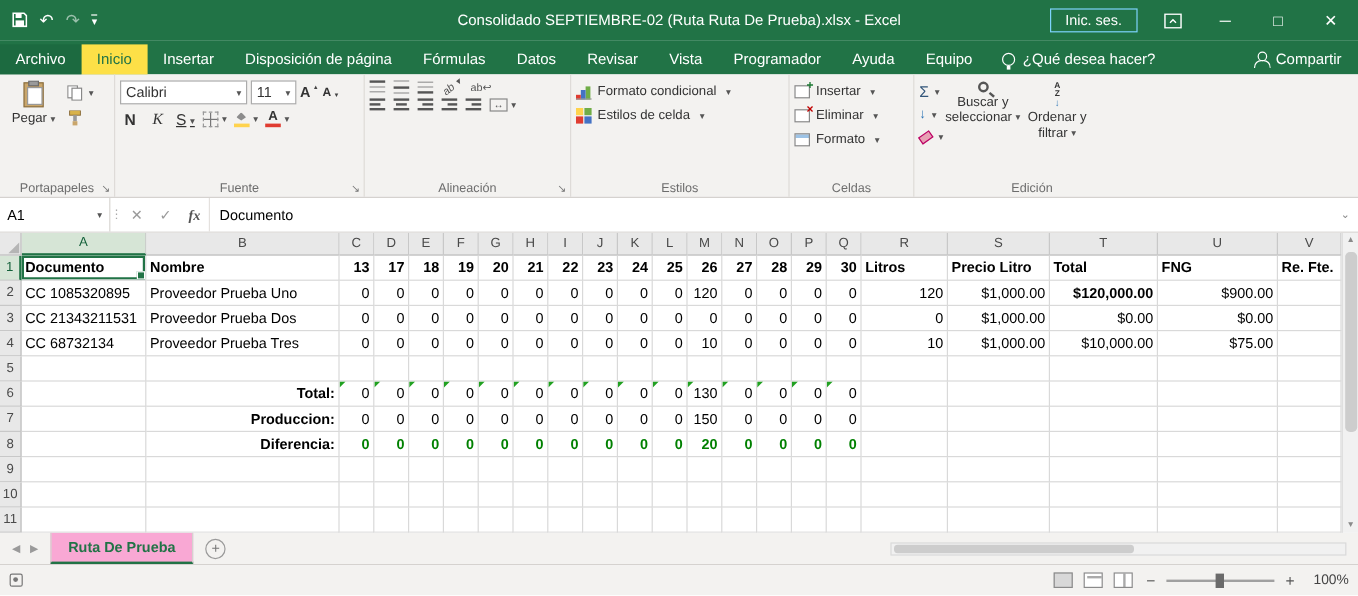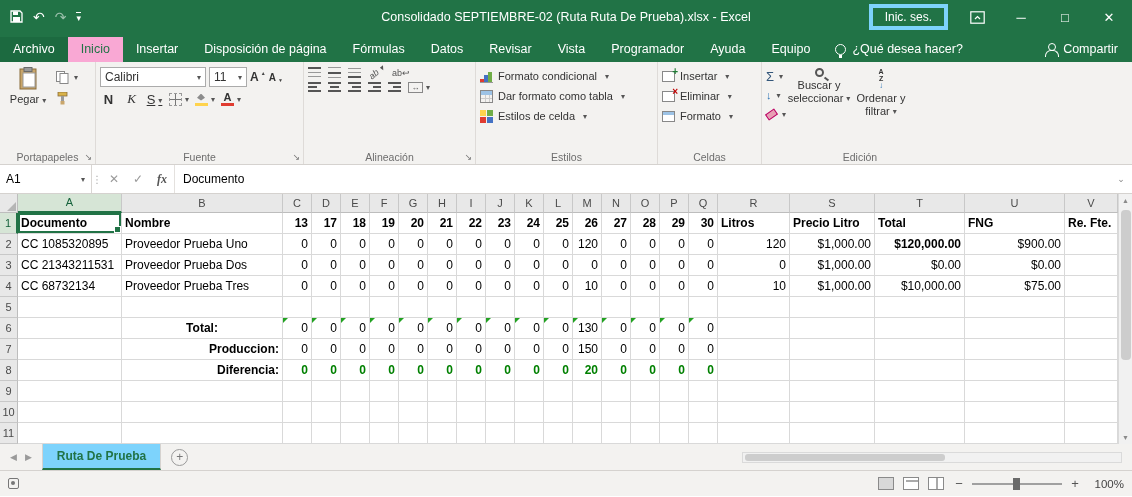--- a/index.html
+++ b/index.html
@@ -7,29 +7,29 @@
   .dd::after { content:"▾"; font-size:8px; color:#555; margin-left:3px; vertical-align:middle; }
 
   
   .titlebar { height:34px; background:#217346; color:#fff; display:flex; align-items:center; position:relative; }
   .qat { display:flex; align-items:center; gap:10px; padding-left:10px; font-size:14px; z-index:2; }
   .qat .qbtn { cursor:pointer; line-height:1; }
   .qat .dim { opacity:.55; }
   .qat-chevron { font-size:9px; border-top:1px solid #fff; padding-top:1px; }
   .tb-title { position:absolute; left:0; right:0; text-align:center; font-size:12.5px; color:#fff; }
   .tb-right { margin-left:auto; display:flex; align-items:center; gap:14px; padding-right:8px; z-index:2; }
-  .signin { border:4px solid #7dd3fc; font-size:12px; padding:2px 12px; cursor:pointer; white-space:nowrap;margin-left:44px; }
+  .signin { border:1px solid #7dd3fc; font-size:12px; padding:2px 12px; cursor:pointer; white-space:nowrap;margin-left:44px; }
   .winbtn { width:30px; text-align:center; font-size:13px; cursor:pointer; }
   .ribbon-opts svg { display:block; }
 
   
   .tabrow { height:28px; background:#217346; display:flex; align-items:flex-end; color:#fff; font-size:12.5px; }
   .tab { padding:5px 13px 6px; cursor:pointer; white-space:nowrap; }
   .tab.file { font-weight:400; background:#1c6a40; }
-  .tab.active { background:#f9a8d4; color:#217346; }
+  .tab.active { background:#fde047; color:#217346; }
   .tellme { display:flex; align-items:center; gap:6px; padding:5px 12px 6px; cursor:pointer; }
   .bulb { width:11px; height:11px; border:1.5px solid #fff; border-radius:50%; position:relative; }
   .bulb::after { content:""; position:absolute; left:3px; top:10px; width:3px; height:3px; background:#fff; }
   .tab-share { margin-left:auto; display:flex; align-items:center; gap:6px; padding:5px 14px 6px; cursor:pointer; }
   .person { width:12px; height:12px; position:relative; }
   .person::before { content:""; position:absolute; left:3px; top:0; width:6px; height:6px; border:1.2px solid #fff; border-radius:50%; }
   .person::after { content:""; position:absolute; left:0; top:7px; width:12px; height:6px; border:1.2px solid #fff; border-bottom:none; border-radius:6px 6px 0 0; }
 
   
   .ribbon { height:103px; background:#f3f2f0; border-bottom:1px solid #d5d2cf; display:flex; font-size:11px; color:#333; }
@@ -121,21 +121,21 @@
   .g-cell.tri::before { content:""; position:absolute; left:0; top:0; border-top:5px solid #21a121; border-right:5px solid transparent; }
   .g-cell.sel { box-shadow:inset 0 0 0 2px #217346; }
   .g-cell.sel::after { content:""; position:absolute; right:0; bottom:0; width:5px; height:5px; background:#217346; border:1px solid #fff; }
   .vscroll { width:14px; background:#f1f1f1; border-left:1px solid #dadada; display:flex; flex-direction:column; align-items:center; font-size:7px; color:#8a8a8a; }
   .vthumb { width:10px; height:150px; background:#cdcdcd; border-radius:4px; margin-top:3px; }
   .varrow { padding:3px 0; cursor:pointer; }
 
   
   .sheetbar { height:27px; background:#f3f2f0; border-bottom:1px solid #d5d2cf; display:flex; align-items:stretch; font-size:12px; color:#555; }
   .snav { display:flex; align-items:center; gap:8px; padding:0 10px; color:#9a9a9a; font-size:9px; }
-  .stab { background:#7dd3fc; color:#217346; font-weight:700; display:flex; align-items:center; padding:0 14px; border-left:1px solid #d5d2cf; border-right:1px solid #d5d2cf; border-bottom:2px solid #217346; cursor:pointer; }
+  .stab { background:#f9a8d4; color:#217346; font-weight:700; display:flex; align-items:center; padding:0 14px; border-left:1px solid #d5d2cf; border-right:1px solid #d5d2cf; border-bottom:2px solid #217346; cursor:pointer; }
   .newsheet { width:17px; height:17px; border:1px solid #9a9a9a; border-radius:50%; color:#777; display:flex; align-items:center; justify-content:center; font-size:12px; margin:auto 10px; cursor:pointer; }
   .hscroll { margin-left:auto; display:flex; align-items:center; width:390px; padding-right:10px; }
   .htrack { flex:1; height:11px; background:#f1f1f1; border:1px solid #dadada; position:relative; }
   .hthumb { position:absolute; left:2px; top:1px; height:7px; width:200px; background:#cdcdcd; border-radius:3px; }
 
   
   .statusbar { height:25px; background:#f3f2f0; display:flex; align-items:center; font-size:11.5px; color:#444; padding:0 8px; }
   .macrobtn { width:11px; height:11px; border:1.5px solid #777; border-radius:2px; position:relative; cursor:pointer; }
   .macrobtn::after { content:""; position:absolute; left:2px; top:2px; width:4px; height:4px; background:#777; border-radius:50%; }
   .sb-right { margin-left:auto; display:flex; align-items:center; gap:9px; }
@@ -290,24 +290,20 @@
     <div class="glabel"><span>Alineación</span></div>
     <span class="launcher"></span>
   </div>
 
 
   <div class="rgroup" style="width:182px">
     <div class="rows" style="gap:2px">
       <div class="styrow dd">
         <span class="sty-cond"></span>
         <span>Formato condicional</span>
-      </div>
-      <div class="styrow dd">
-        <span class="sty-table"></span>
-        <span>Dar formato como tabla</span>
       </div>
       <div class="styrow dd">
         <span class="sty-cell"></span>
         <span>Estilos de celda</span>
       </div>
     </div>
     <div class="glabel"><span>Estilos</span></div>
   </div>
 
   <div class="rgroup" style="width:104px">
@@ -521,21 +517,21 @@
         <div class="g-cell" style="width: 29px;"></div>
         <div class="g-cell" style="width: 72px;"></div>
         <div class="g-cell" style="width: 85px;"></div>
         <div class="g-cell" style="width: 90px;"></div>
         <div class="g-cell" style="width: 100px;"></div>
         <div class="g-cell" style="width: 53px;"></div>
       </div>
       <div class="g-row">
         <div class="g-rh">6</div>
         <div class="g-cell" style="width: 104px;"></div>
-        <div class="g-cell bold num" style="width: 161px; text-align: center;">Total:</div>
+        <div class="g-cell bold num" style="width: 161px;">Total:</div>
         <div class="g-cell num tri" style="width: 29px;">0</div>
         <div class="g-cell num tri" style="width: 29px;">0</div>
         <div class="g-cell num tri" style="width: 29px;">0</div>
         <div class="g-cell num tri" style="width: 29px;">0</div>
         <div class="g-cell num tri" style="width: 29px;">0</div>
         <div class="g-cell num tri" style="width: 29px;">0</div>
         <div class="g-cell num tri" style="width: 29px;">0</div>
         <div class="g-cell num tri" style="width: 29px;">0</div>
         <div class="g-cell num tri" style="width: 29px;">0</div>
         <div class="g-cell num tri" style="width: 29px;">0</div>

